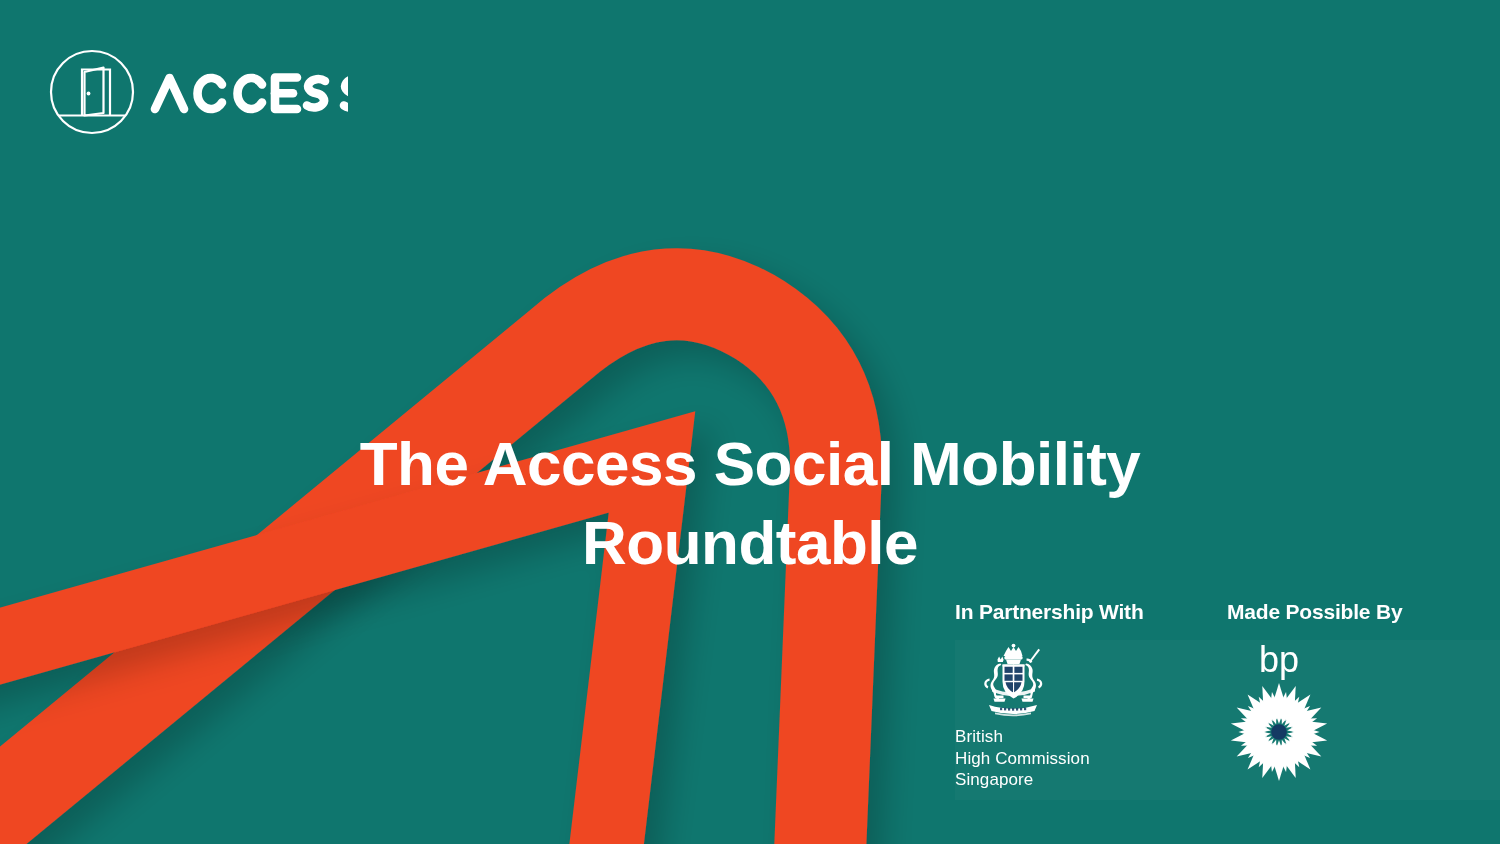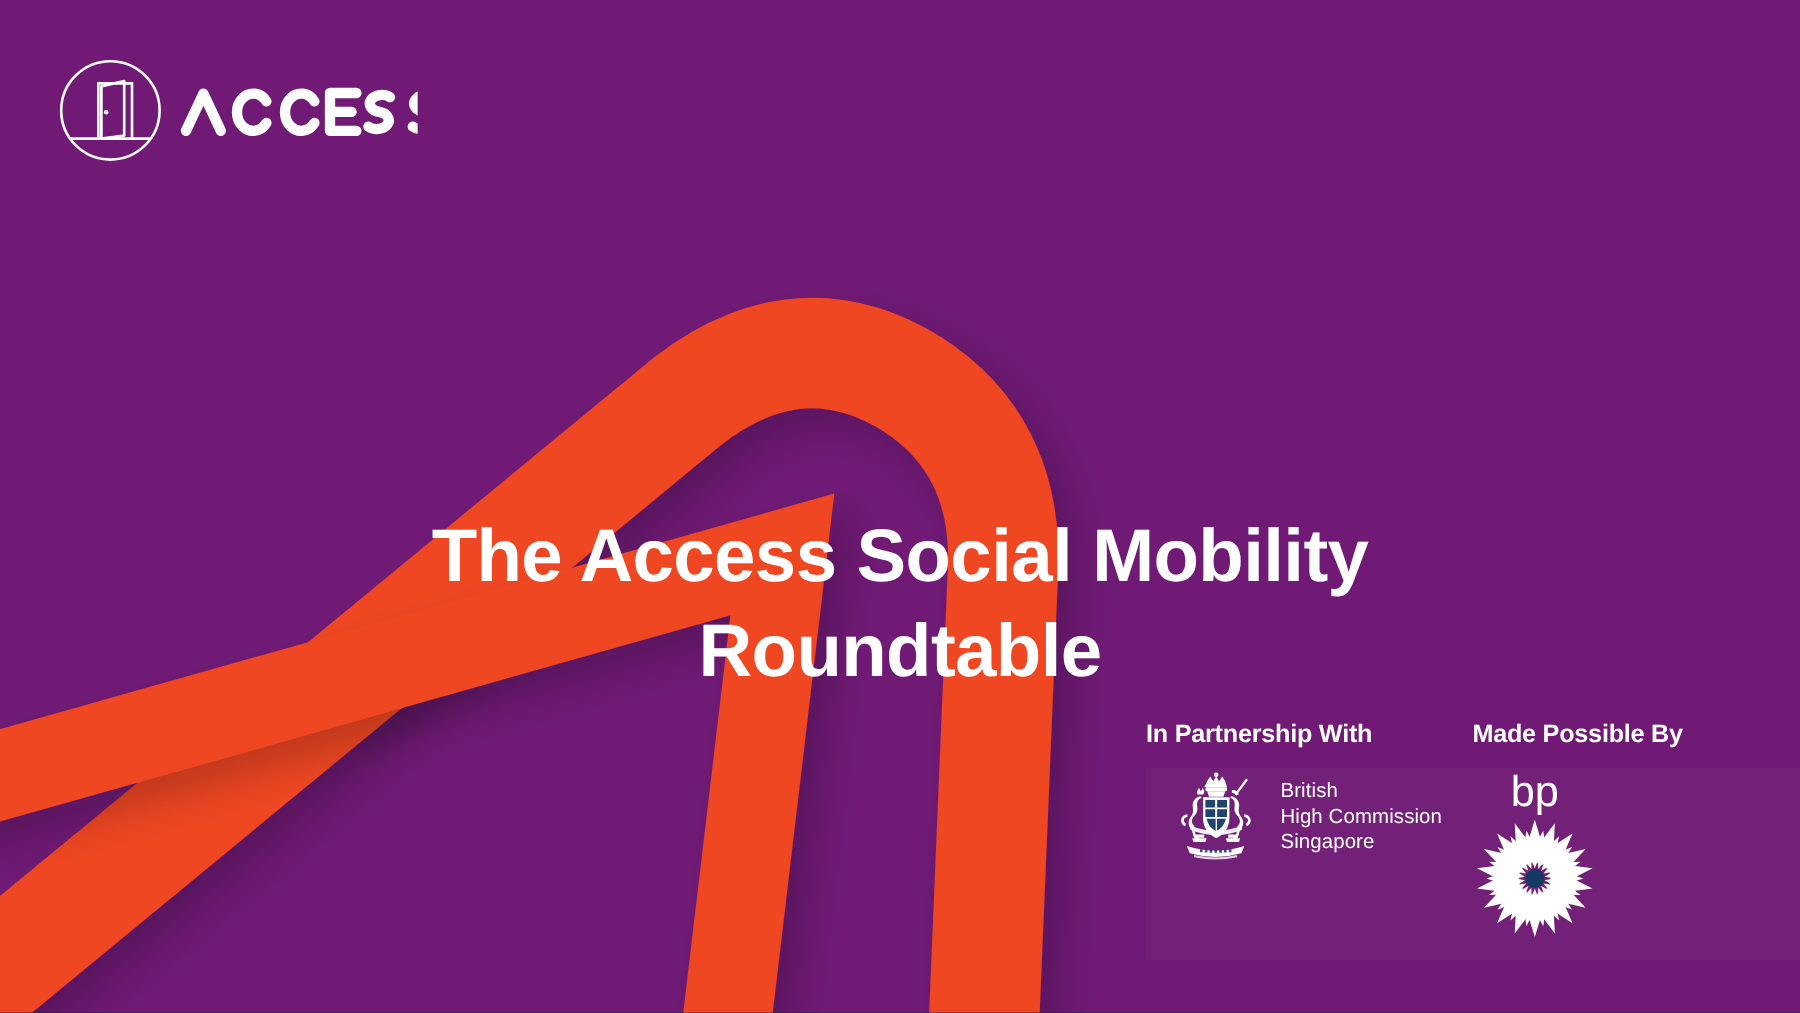--- a/index.html
+++ b/index.html
@@ -9,21 +9,21 @@
   }
   body {
     font-family: "Liberation Sans", sans-serif;
   }
 
   #slide {
     position: relative;
     width: 1500px;
     height: 844px;
     overflow: hidden;
-    background: #701a75;
+    background: #0f766e;
   }
 
   
   #bg-graphic {
     position: absolute;
     inset: 0;
     width: 1500px;
     height: 844px;
     display: block;
   }
@@ -89,21 +89,21 @@
 
   .partner-heading {
     color: #ffffff;
     font-size: 21px;
     font-weight: 700;
     letter-spacing: -0.2px;
     white-space: nowrap;
     margin-bottom: 18px;
   }
 
-  .bhc-logo { display: flex; flex-direction: row; align-items: flex-start; }
+  .bhc-logo { display: flex; flex-direction: column; align-items: flex-start; }
   .bhc-crest { display: block; margin-left: 4px; }
   .bhc-name {
     color: #ffffff;
     font-size: 17px;
     line-height: 1.27;
     font-weight: 400;
     margin-top: 6px;
     letter-spacing: 0.1px;
     white-space: pre-line;
   }

